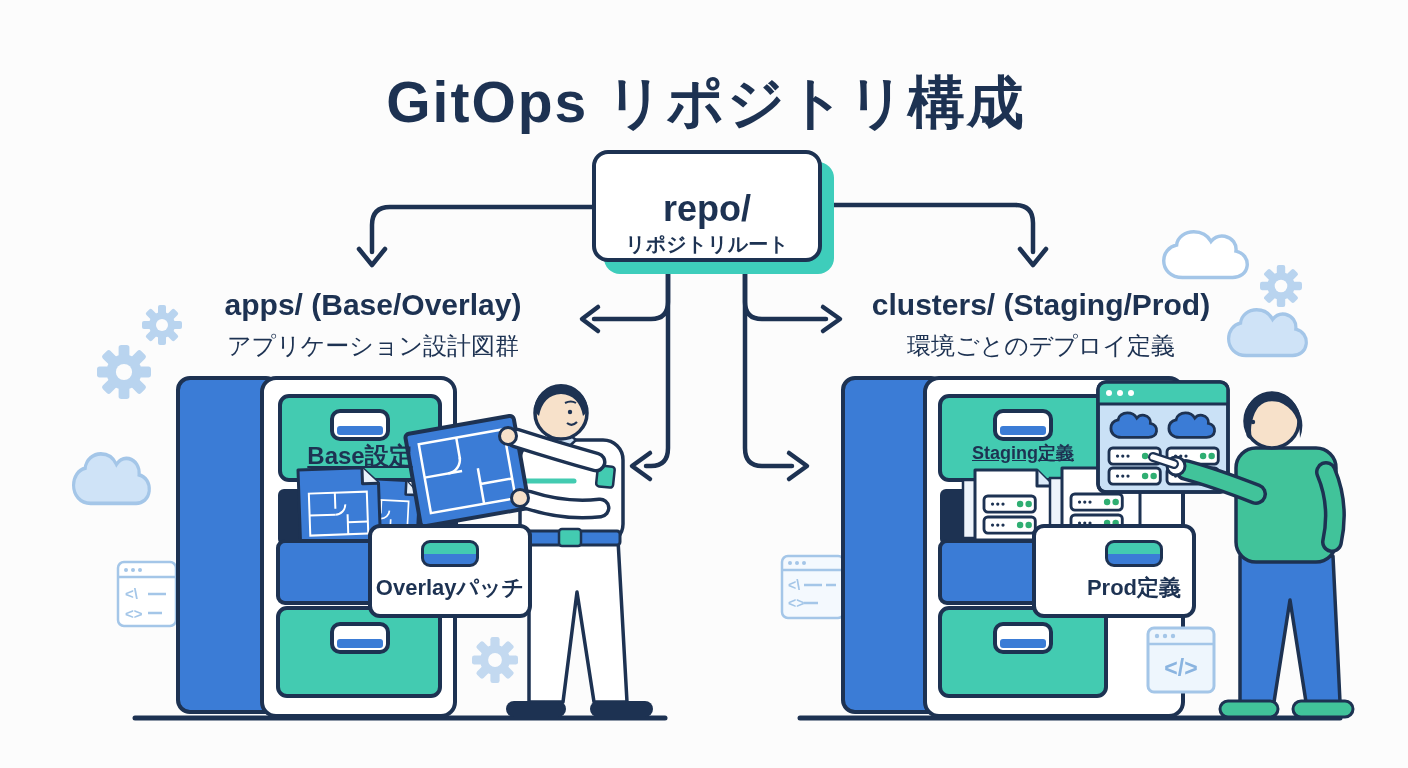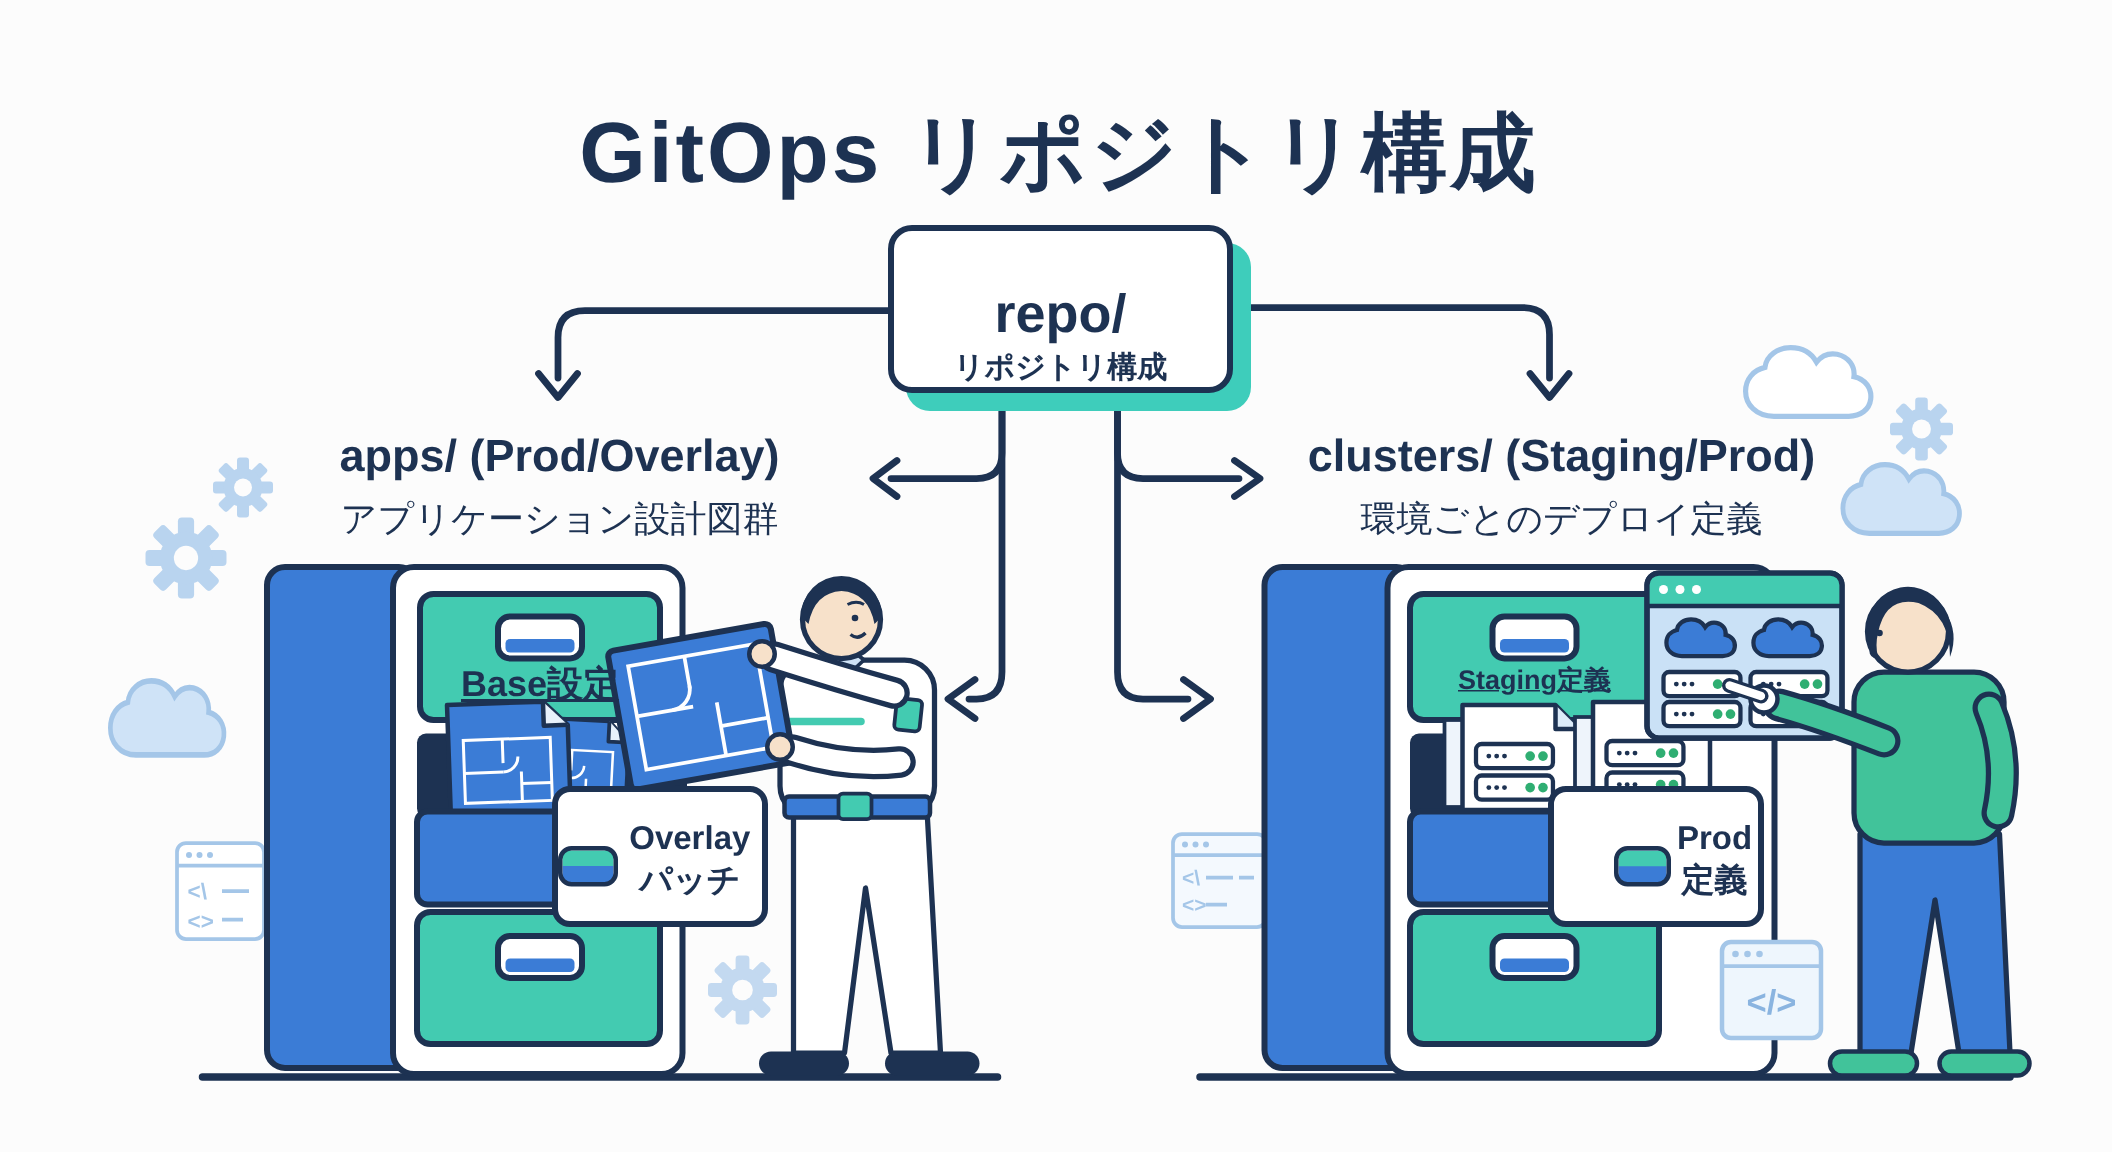--- a/index.html
+++ b/index.html
@@ -26,23 +26,23 @@
   .branch-head{font-size:30px;font-weight:800;width:426px;}
   .branch-sub{font-size:24px;font-weight:400;width:426px;}
   .head-apps{left:160px;top:288px;}
   .sub-apps{left:160px;top:330px;}
   .head-clusters{left:828px;top:288px;}
   .sub-clusters{left:828px;top:330px;}
   .drawer-label{font-size:24px;font-weight:800;text-decoration:underline;}
   .label-base{left:280px;top:440px;width:160px;}
   .label-staging{left:940px;top:441px;width:166px;font-size:18px;}
   .patch-box{
-    width:144px;height:94px;box-sizing:border-box;background:#ffffff;
+    width:164px;height:94px;box-sizing:border-box;background:#ffffff;
     border:4.5px solid #1d3252;border-radius:12px;
-    display:flex;flex-direction:row;align-items:center;
+    display:flex;flex-direction:column;align-items:center;
   }
   .box-overlay{left:368px;top:524px;}
   .box-prod{left:1032px;top:524px;padding-left:40px;}
   .patch-handle{
     width:58px;height:27px;box-sizing:border-box;margin-top:12px;
     border:3.5px solid #1d3252;border-radius:9px;
     background:linear-gradient(180deg,#43cbb1 0 50%,#3b7cd6 50% 100%);
   }
   .patch-label{margin-top:6px;font-size:22px;font-weight:800;}
   svg text{font-family:"Liberation Sans","DejaVu Sans",sans-serif;}
@@ -263,24 +263,24 @@
     <circle cx="1176" cy="466" r="9" fill="#ffffff" stroke="#1d3252" stroke-width="3"></circle>
     <path d="M 1174 464 L 1153 457" stroke="#1d3252" stroke-width="10" stroke-linecap="round"></path>
     <path d="M 1174 464 L 1153 457" stroke="#ffffff" stroke-width="5.5" stroke-linecap="round"></path>
   </g>
 </svg>
 
 <h1 class="ov page-title">GitOps リポジトリ構成</h1>
 
 <div class="ov repo-box">
   <div class="repo-name">repo/</div>
-  <div class="repo-caption">リポジトリ構成</div>
-</div>
-
-<div class="ov branch-head head-apps">apps/ (Prod/Overlay)</div>
+  <div class="repo-caption">リポジトリルート</div>
+</div>
+
+<div class="ov branch-head head-apps">apps/ (Base/Overlay)</div>
 <div class="ov branch-sub sub-apps">アプリケーション設計図群</div>
 
 <div class="ov branch-head head-clusters">clusters/ (Staging/Prod)</div>
 <div class="ov branch-sub sub-clusters">環境ごとのデプロイ定義</div>
 
 <div class="ov drawer-label label-base">Base設定</div>
 <div class="ov drawer-label label-staging">Staging定義</div>
 
 <div class="ov patch-box box-overlay">
   <div class="patch-handle"></div>

